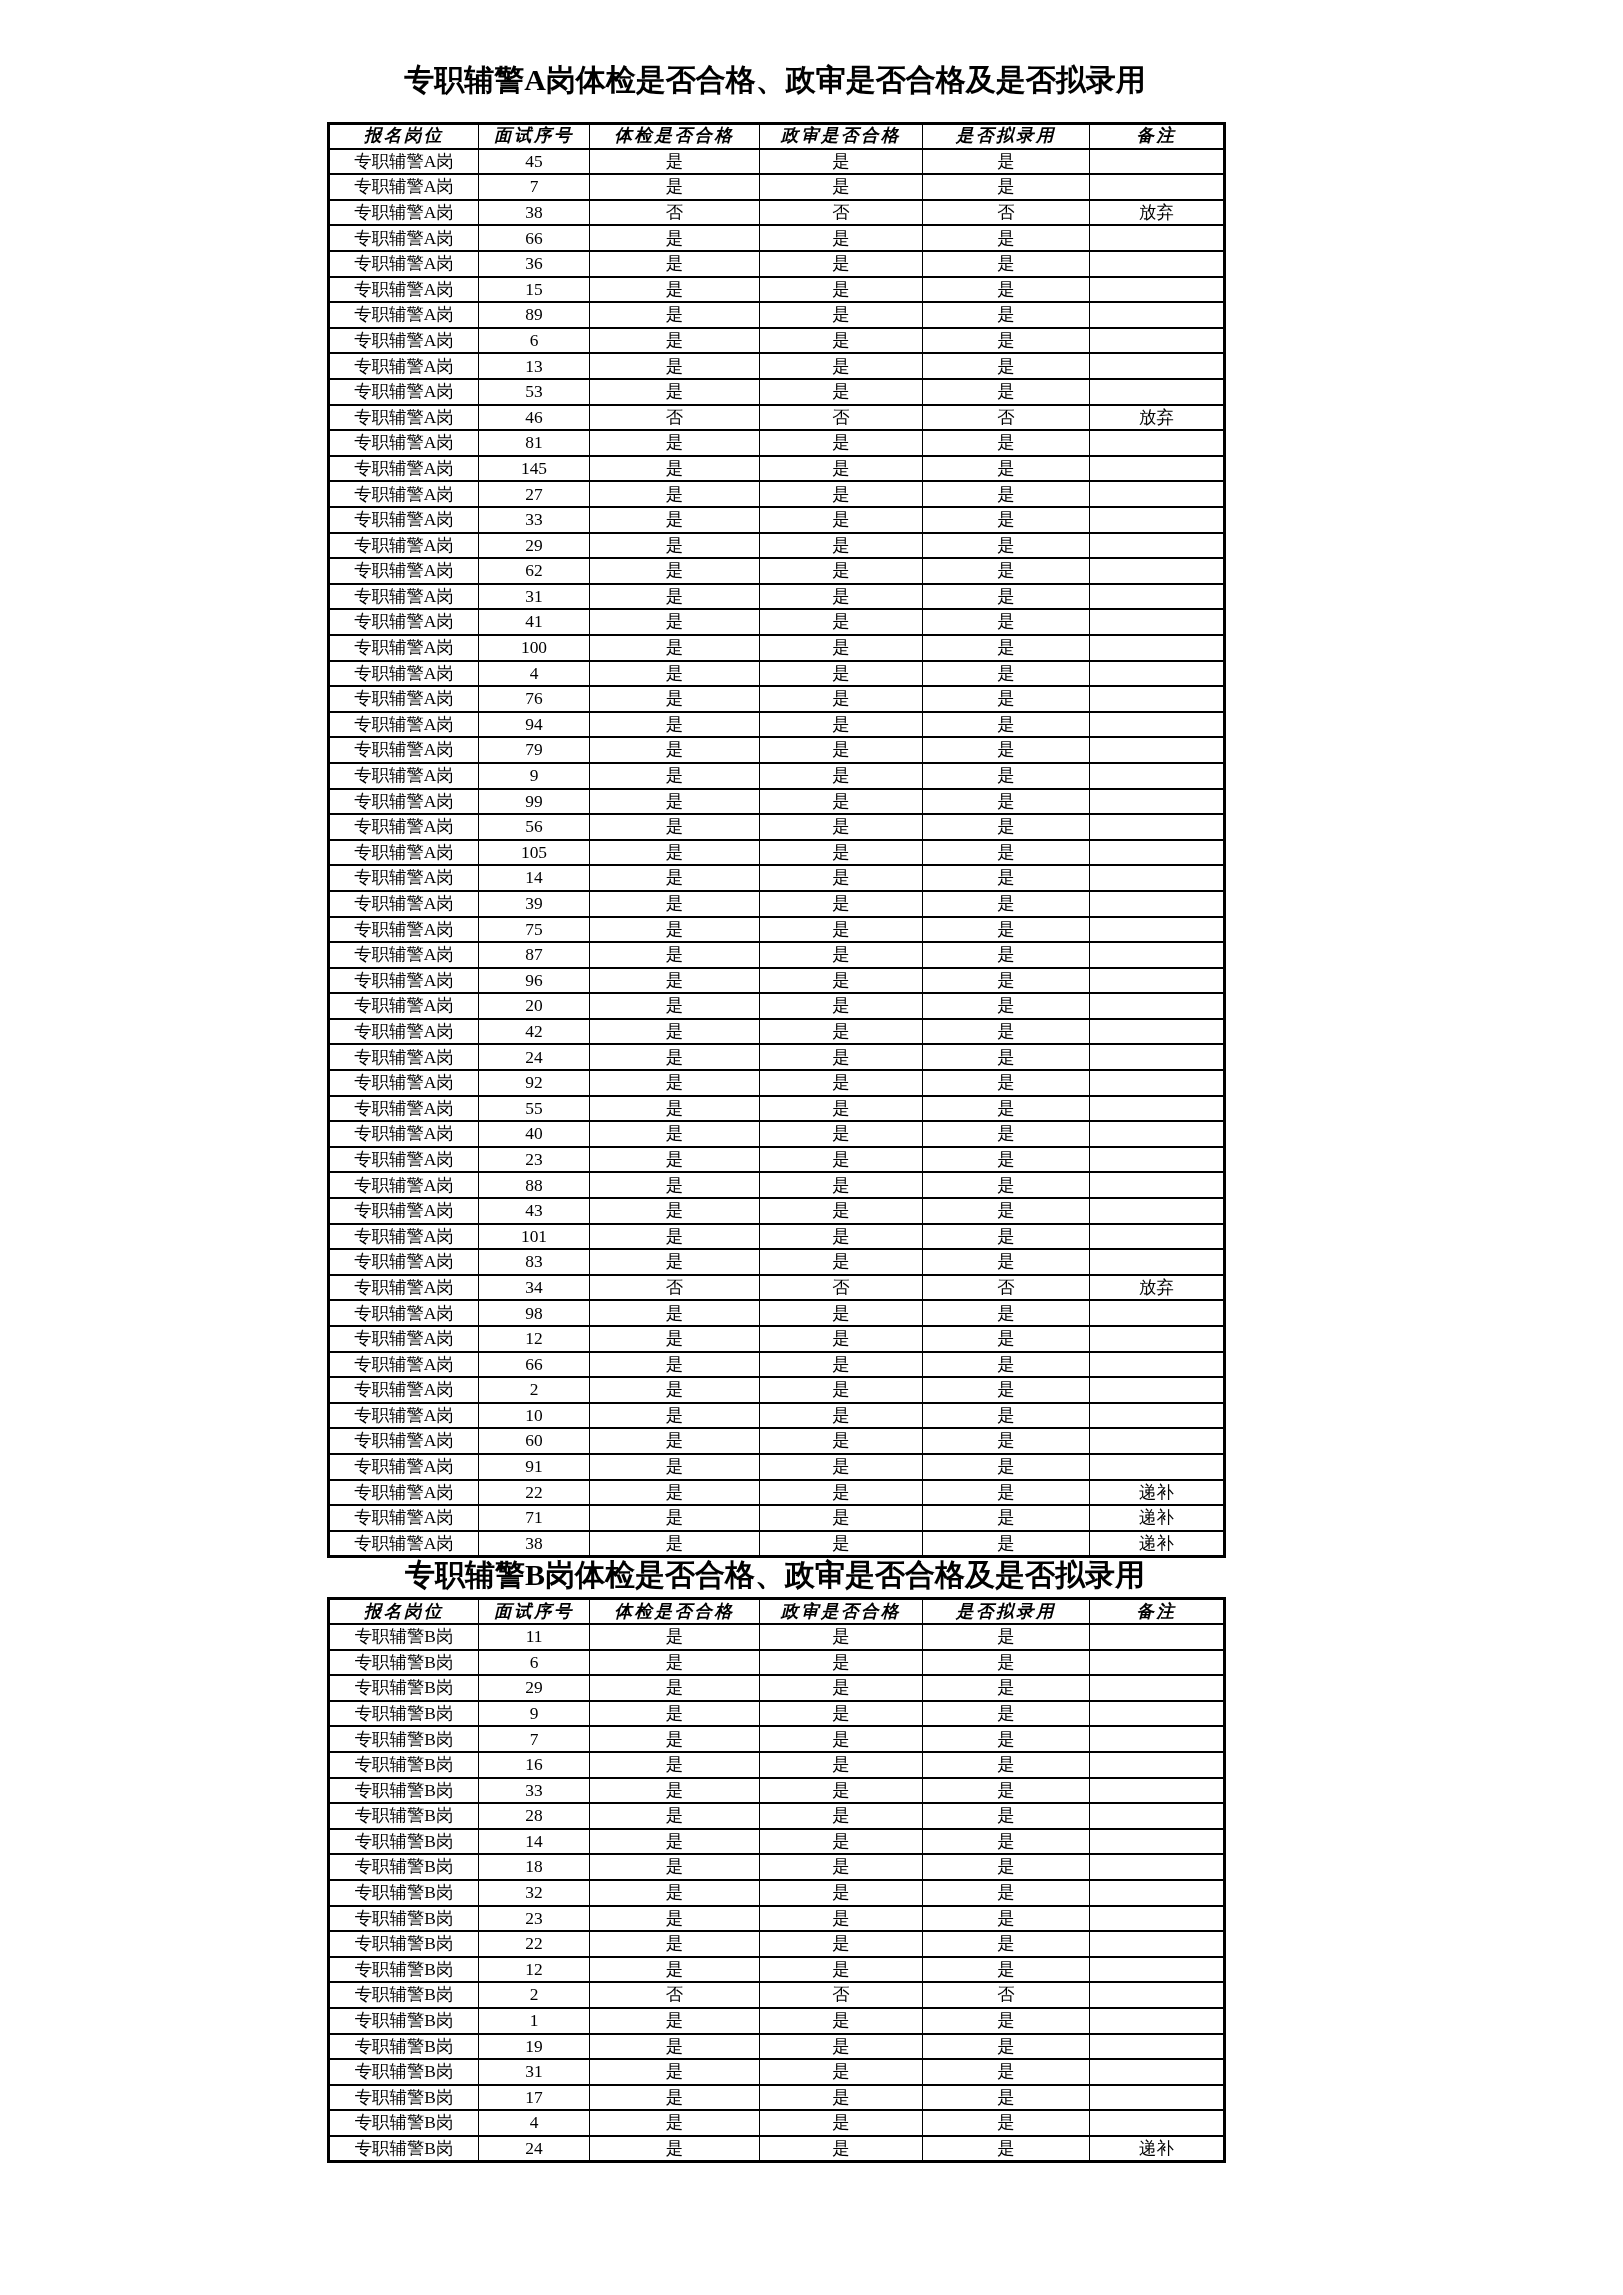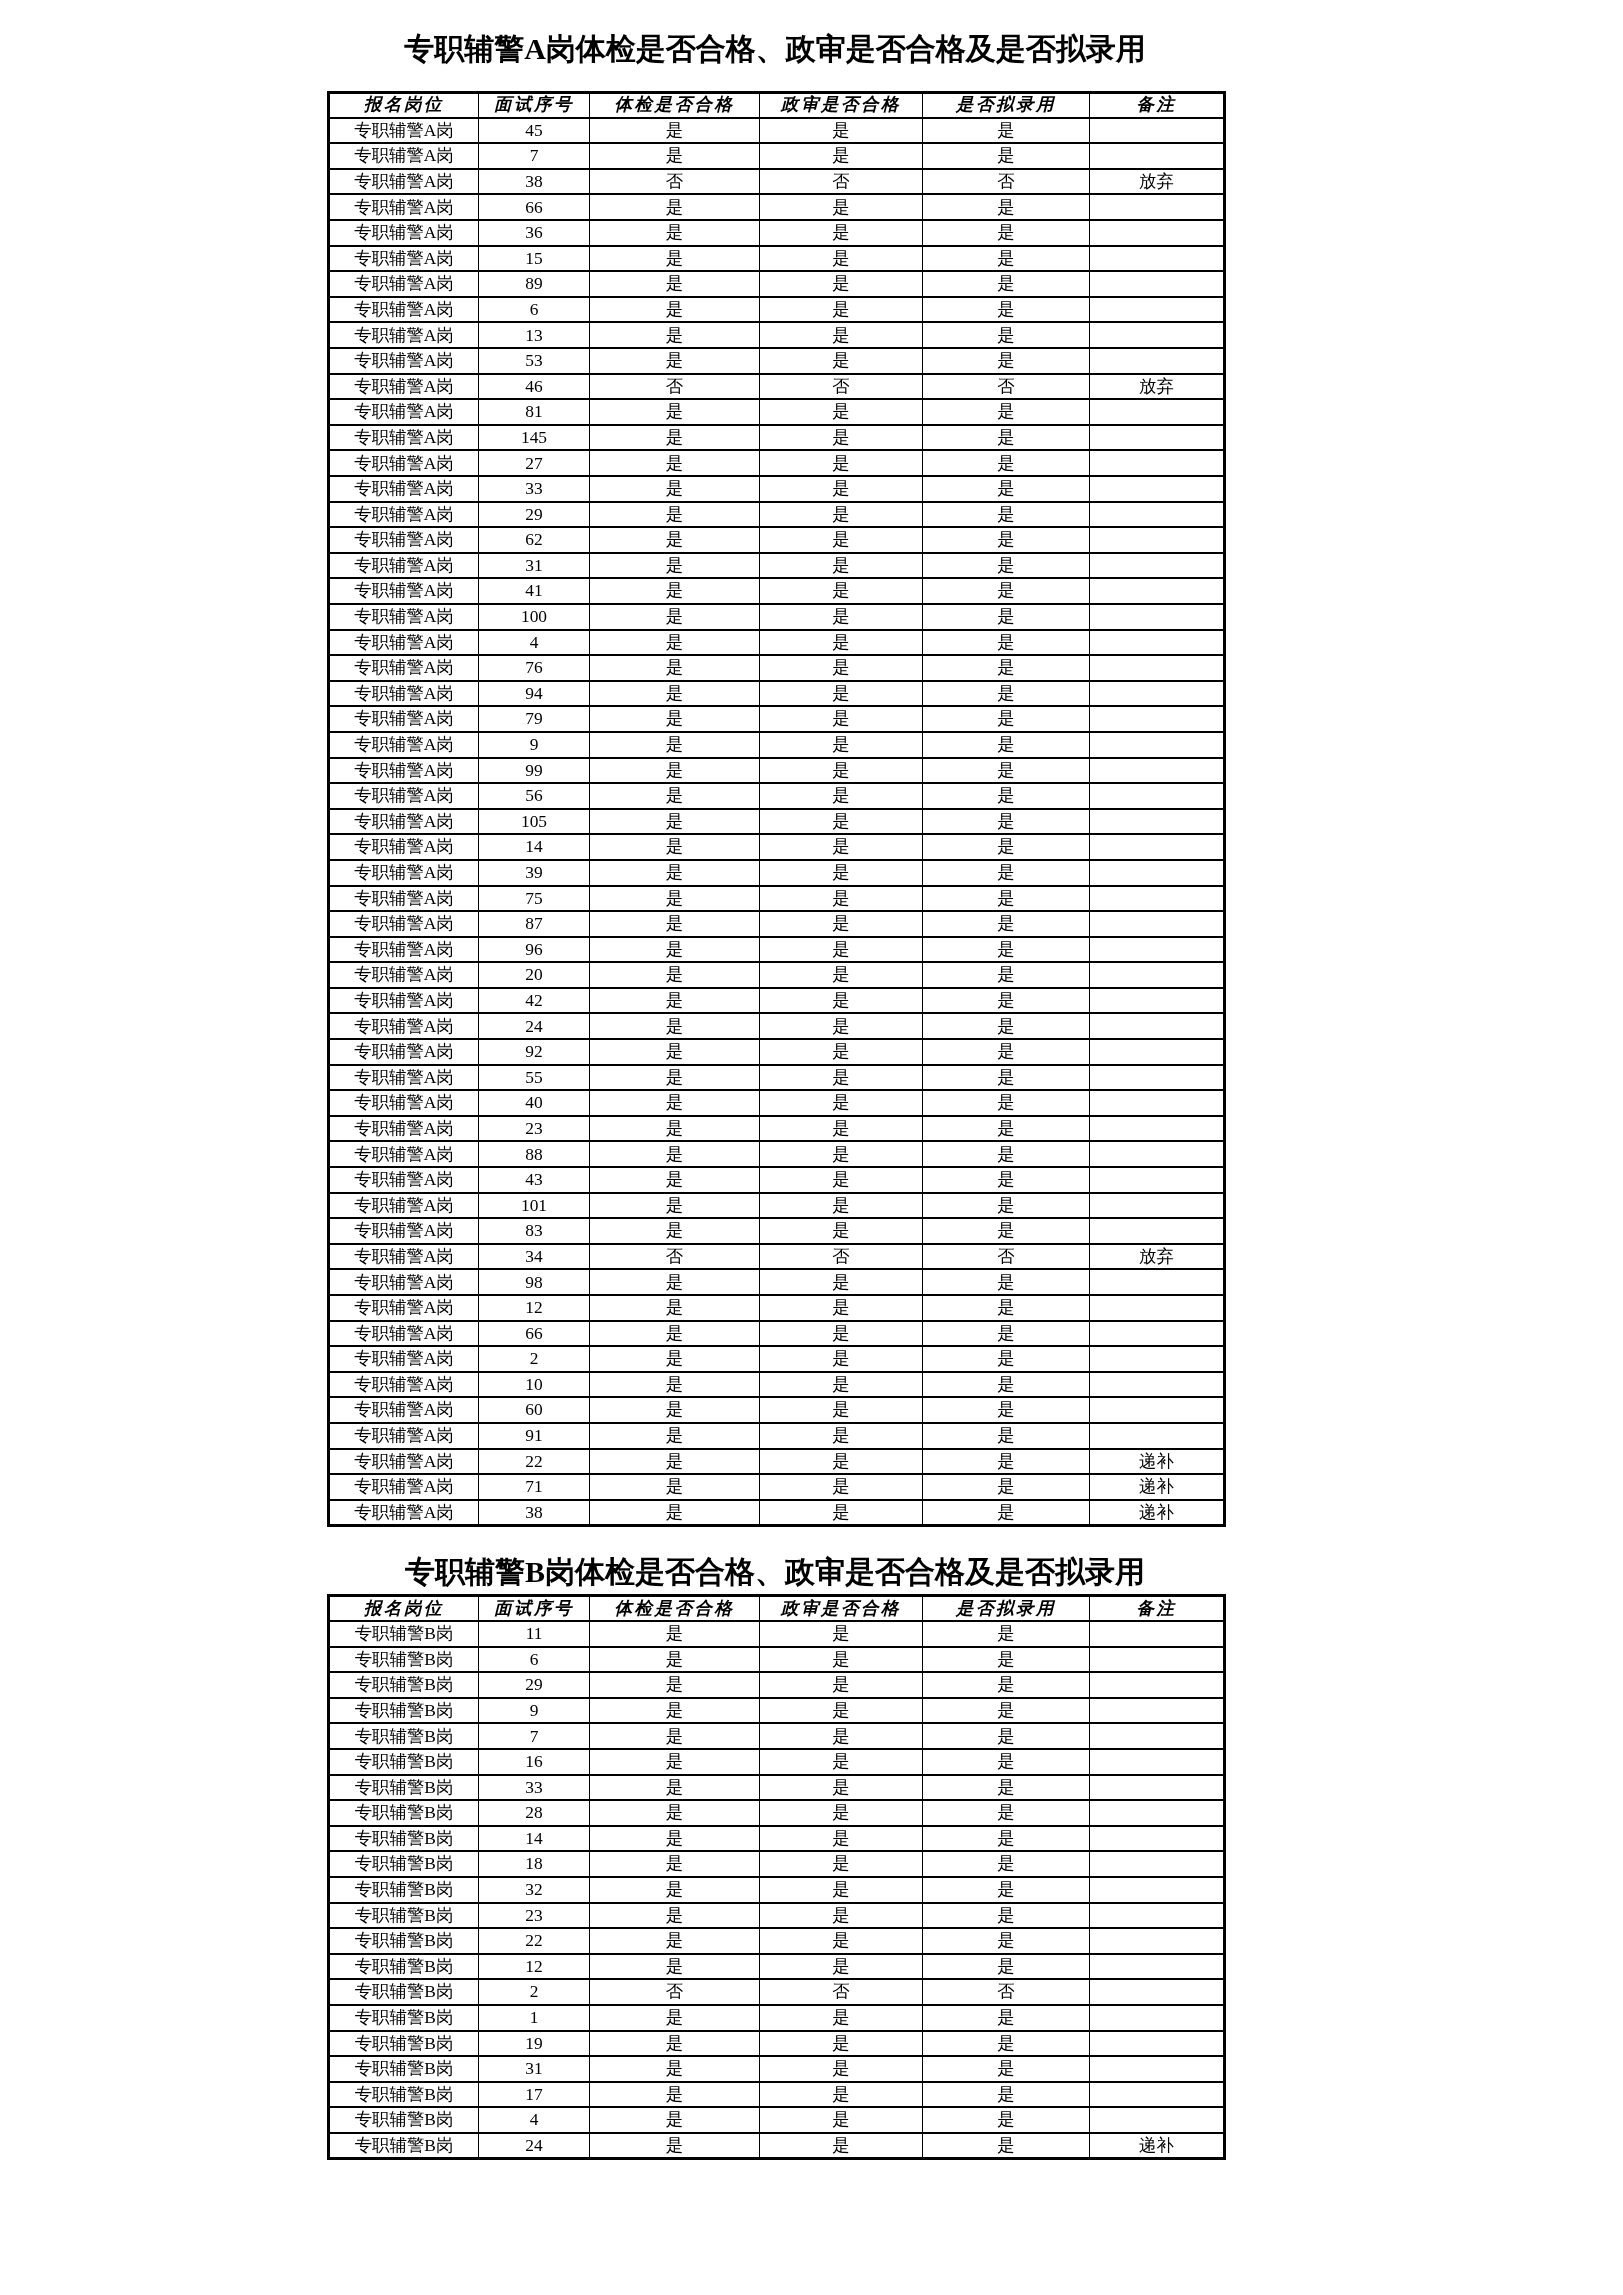--- a/index.html
+++ b/index.html
@@ -23,22 +23,22 @@
   }
   .table-section { width: 896px; }
   .tbl-title {
     font-size: 30px;
     font-weight: bold;
     text-align: center;
     line-height: 1.1;
     margin: 0;
     white-space: nowrap;
   }
-  .sec-a .tbl-title { margin-top: 32px; margin-bottom: 25.6px; }
-  .sec-b .tbl-title { margin-top: 28px;  margin-bottom: 6.1px; }
+  .sec-a .tbl-title { margin-top: 63px; margin-bottom: 25.6px; }
+  .sec-b .tbl-title {  margin-bottom: 6.1px; }
   table.grid {
     border-collapse: collapse;
     table-layout: fixed;
     width: 896px;
     border: 3.1px solid #000;
   }
   table.grid th, table.grid td {
     border: 1.5px solid #000;
     border-top-width: 2.6px;
     border-bottom-width: 2.6px;

